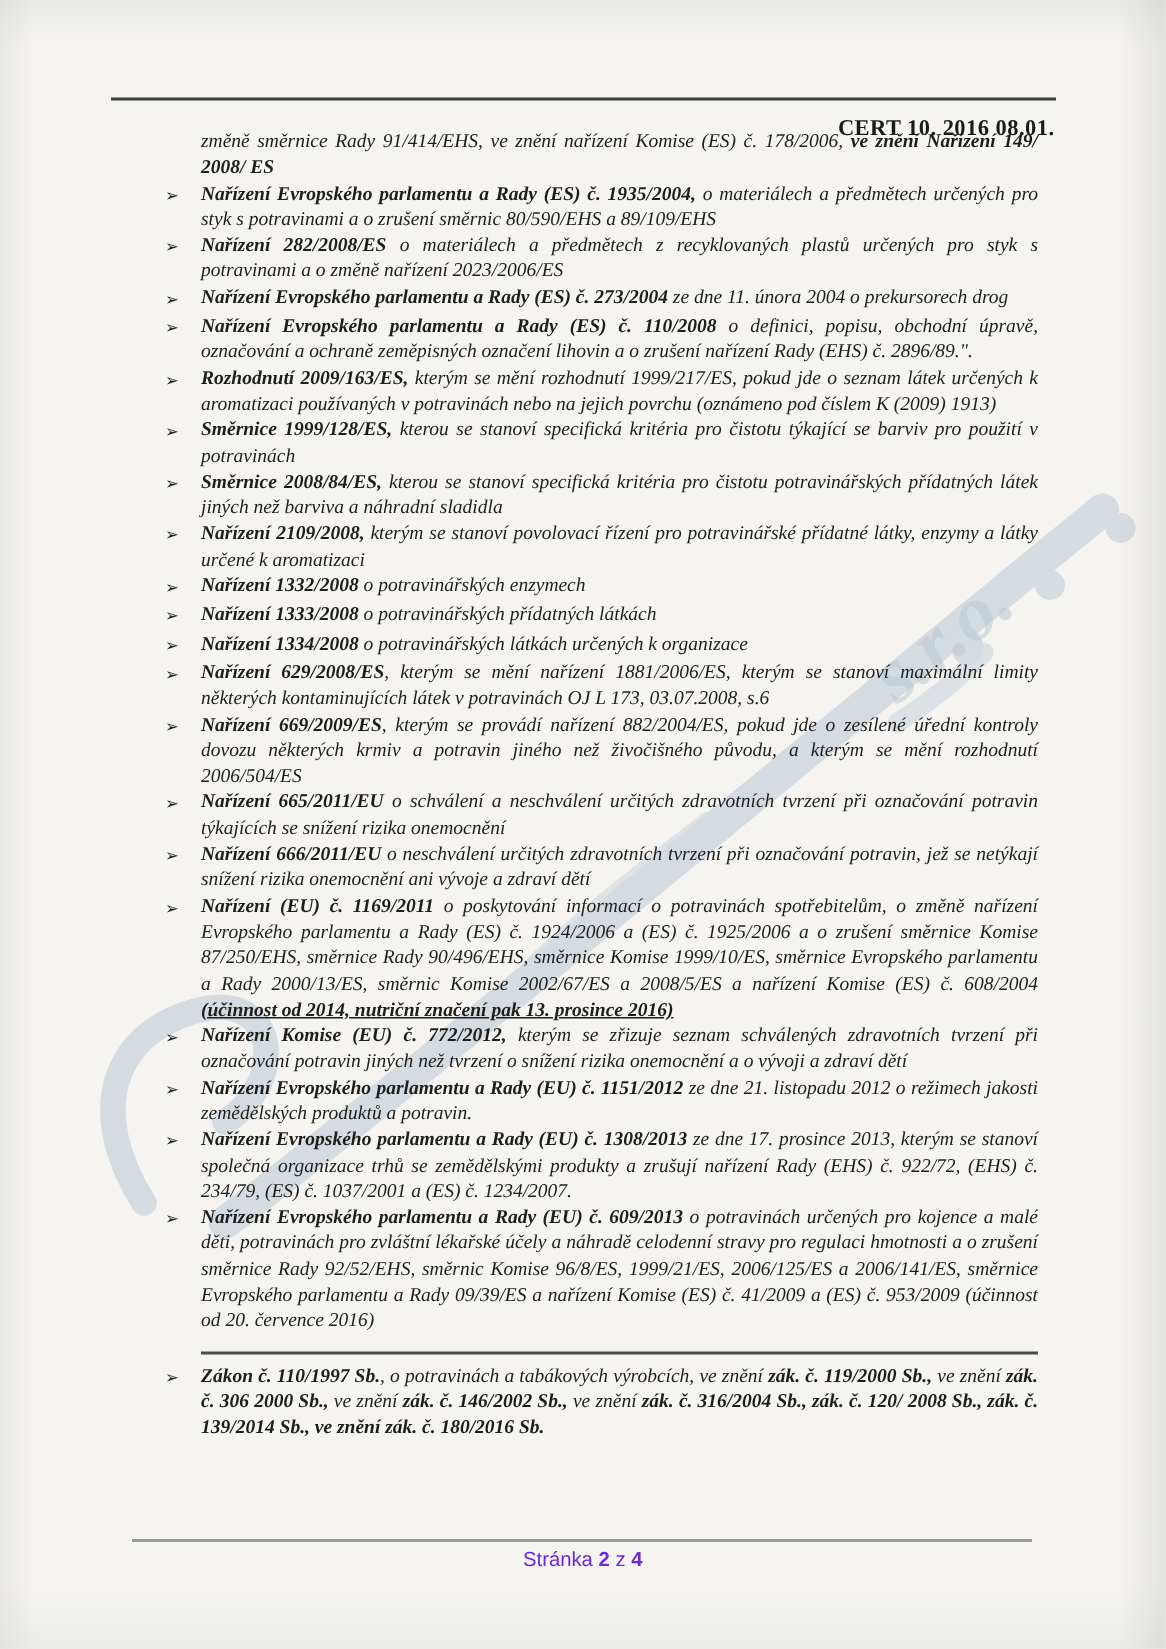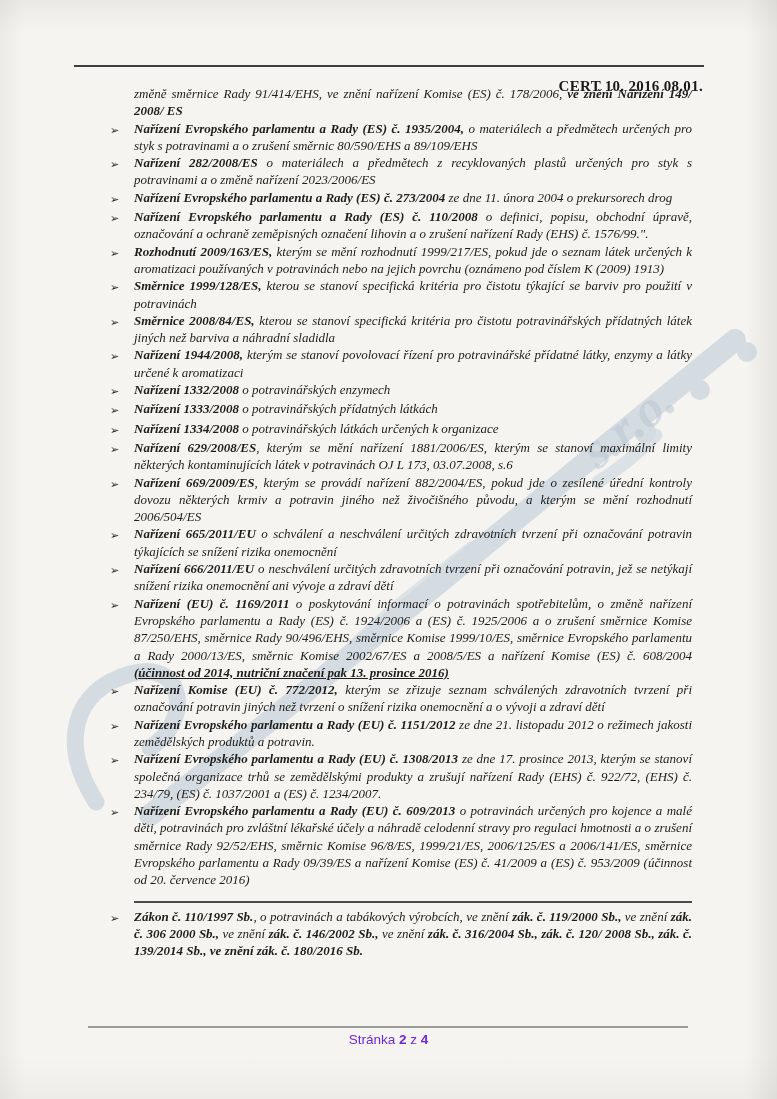--- a/index.html
+++ b/index.html
@@ -62,37 +62,37 @@
         <div class="item">
           <span class="bullet">➢</span>
           <div class="itxt"><span class="b">Nařízení 282/2008/ES</span><span class=""> o materiálech a předmětech z recyklovaných plastů určených pro styk s potravinami a o změně nařízení 2023/2006/ES</span></div>
         </div>
         <div class="item">
           <span class="bullet">➢</span>
           <div class="itxt"><span class="b">Nařízení Evropského parlamentu a Rady (ES) č. 273/2004</span><span class=""> ze dne 11. února 2004 o prekursorech drog</span></div>
         </div>
         <div class="item">
           <span class="bullet">➢</span>
-          <div class="itxt"><span class="b">Nařízení Evropského parlamentu a Rady (ES) č. 110/2008</span><span class=""> o definici, popisu, obchodní úpravě, označování a ochraně zeměpisných označení lihovin a o zrušení nařízení Rady (EHS) č. 1576/99.".</span></div>
+          <div class="itxt"><span class="b">Nařízení Evropského parlamentu a Rady (ES) č. 110/2008</span><span class=""> o definici, popisu, obchodní úpravě, označování a ochraně zeměpisných označení lihovin a o zrušení nařízení Rady (EHS) č. 2896/89.".</span></div>
         </div>
         <div class="item">
           <span class="bullet">➢</span>
           <div class="itxt"><span class="b">Rozhodnutí 2009/163/ES,</span><span class=""> kterým se mění rozhodnutí 1999/217/ES, pokud jde o seznam látek určených k aromatizaci používaných v potravinách nebo na jejich povrchu (oznámeno pod číslem K (2009) 1913)</span></div>
         </div>
         <div class="item">
           <span class="bullet">➢</span>
           <div class="itxt"><span class="b">Směrnice 1999/128/ES,</span><span class=""> kterou se stanoví specifická kritéria pro čistotu týkající se barviv pro použití v potravinách</span></div>
         </div>
         <div class="item">
           <span class="bullet">➢</span>
           <div class="itxt"><span class="b">Směrnice 2008/84/ES,</span><span class=""> kterou se stanoví specifická kritéria pro čistotu potravinářských přídatných látek jiných než barviva a náhradní sladidla</span></div>
         </div>
         <div class="item">
           <span class="bullet">➢</span>
-          <div class="itxt"><span class="b">Nařízení 1944/2008,</span><span class=""> kterým se stanoví povolovací řízení pro potravinářské přídatné látky, enzymy a látky určené k aromatizaci</span></div>
+          <div class="itxt"><span class="b">Nařízení 2109/2008,</span><span class=""> kterým se stanoví povolovací řízení pro potravinářské přídatné látky, enzymy a látky určené k aromatizaci</span></div>
         </div>
         <div class="item">
           <span class="bullet">➢</span>
           <div class="itxt"><span class="b">Nařízení 1332/2008</span><span class=""> o potravinářských enzymech</span></div>
         </div>
         <div class="item">
           <span class="bullet">➢</span>
           <div class="itxt"><span class="b">Nařízení 1333/2008</span><span class=""> o potravinářských přídatných látkách</span></div>
         </div>
         <div class="item">

